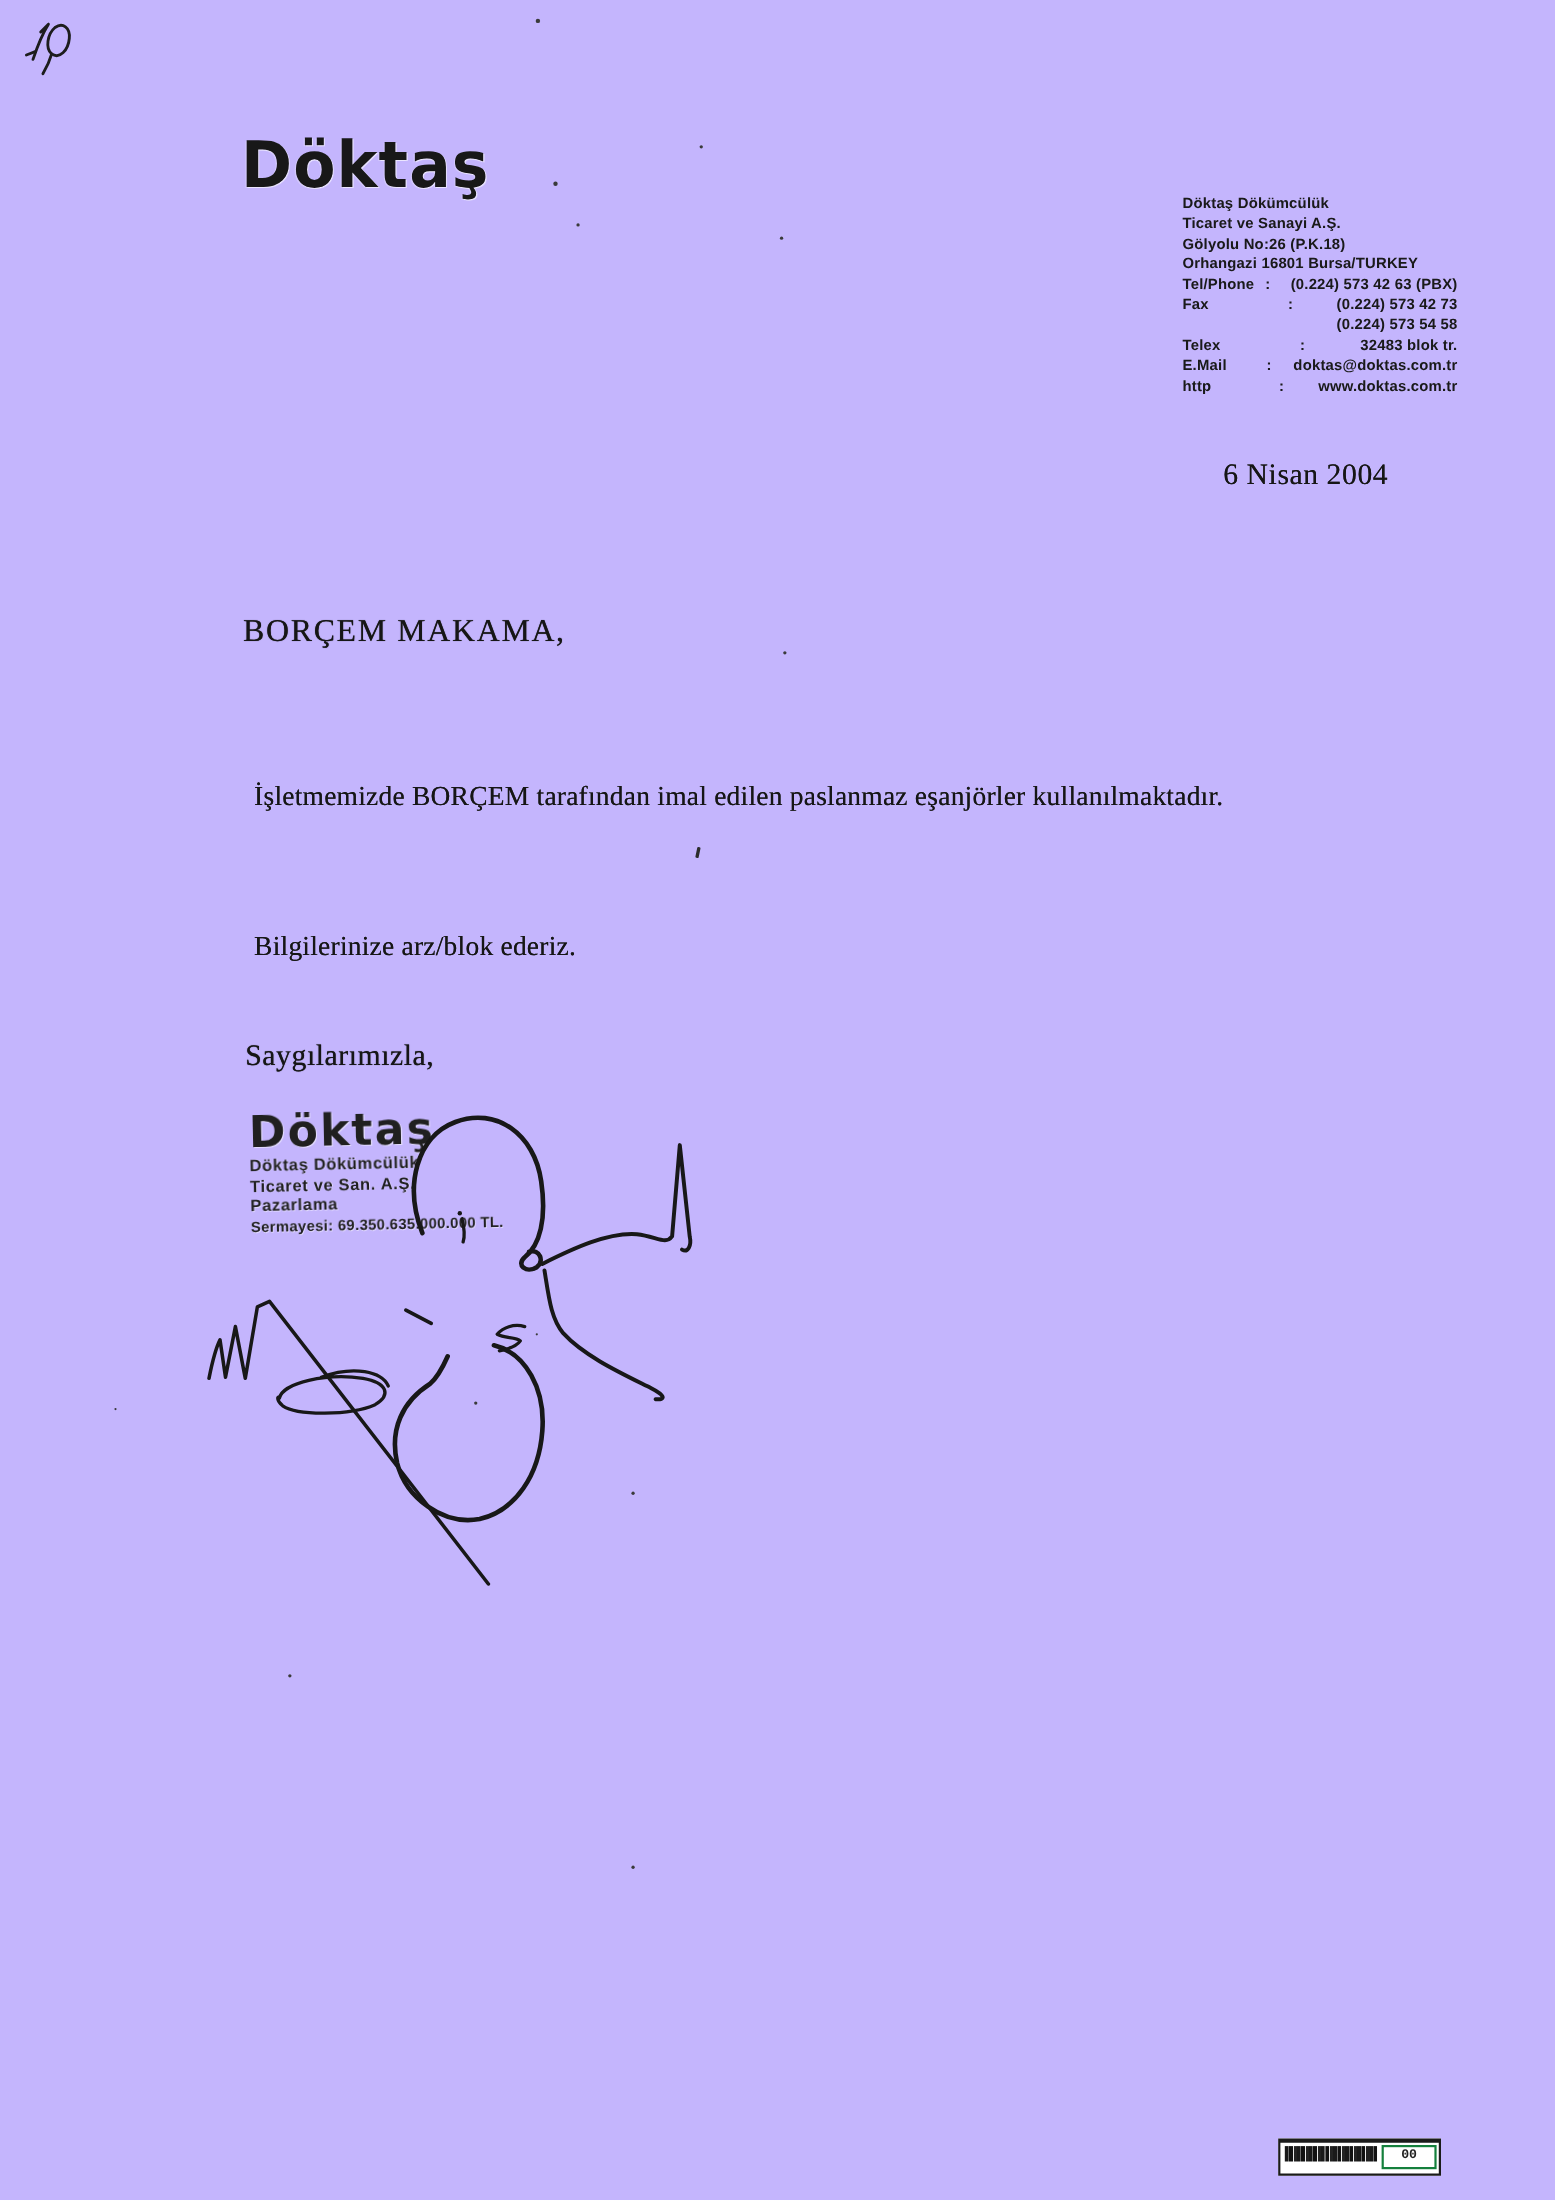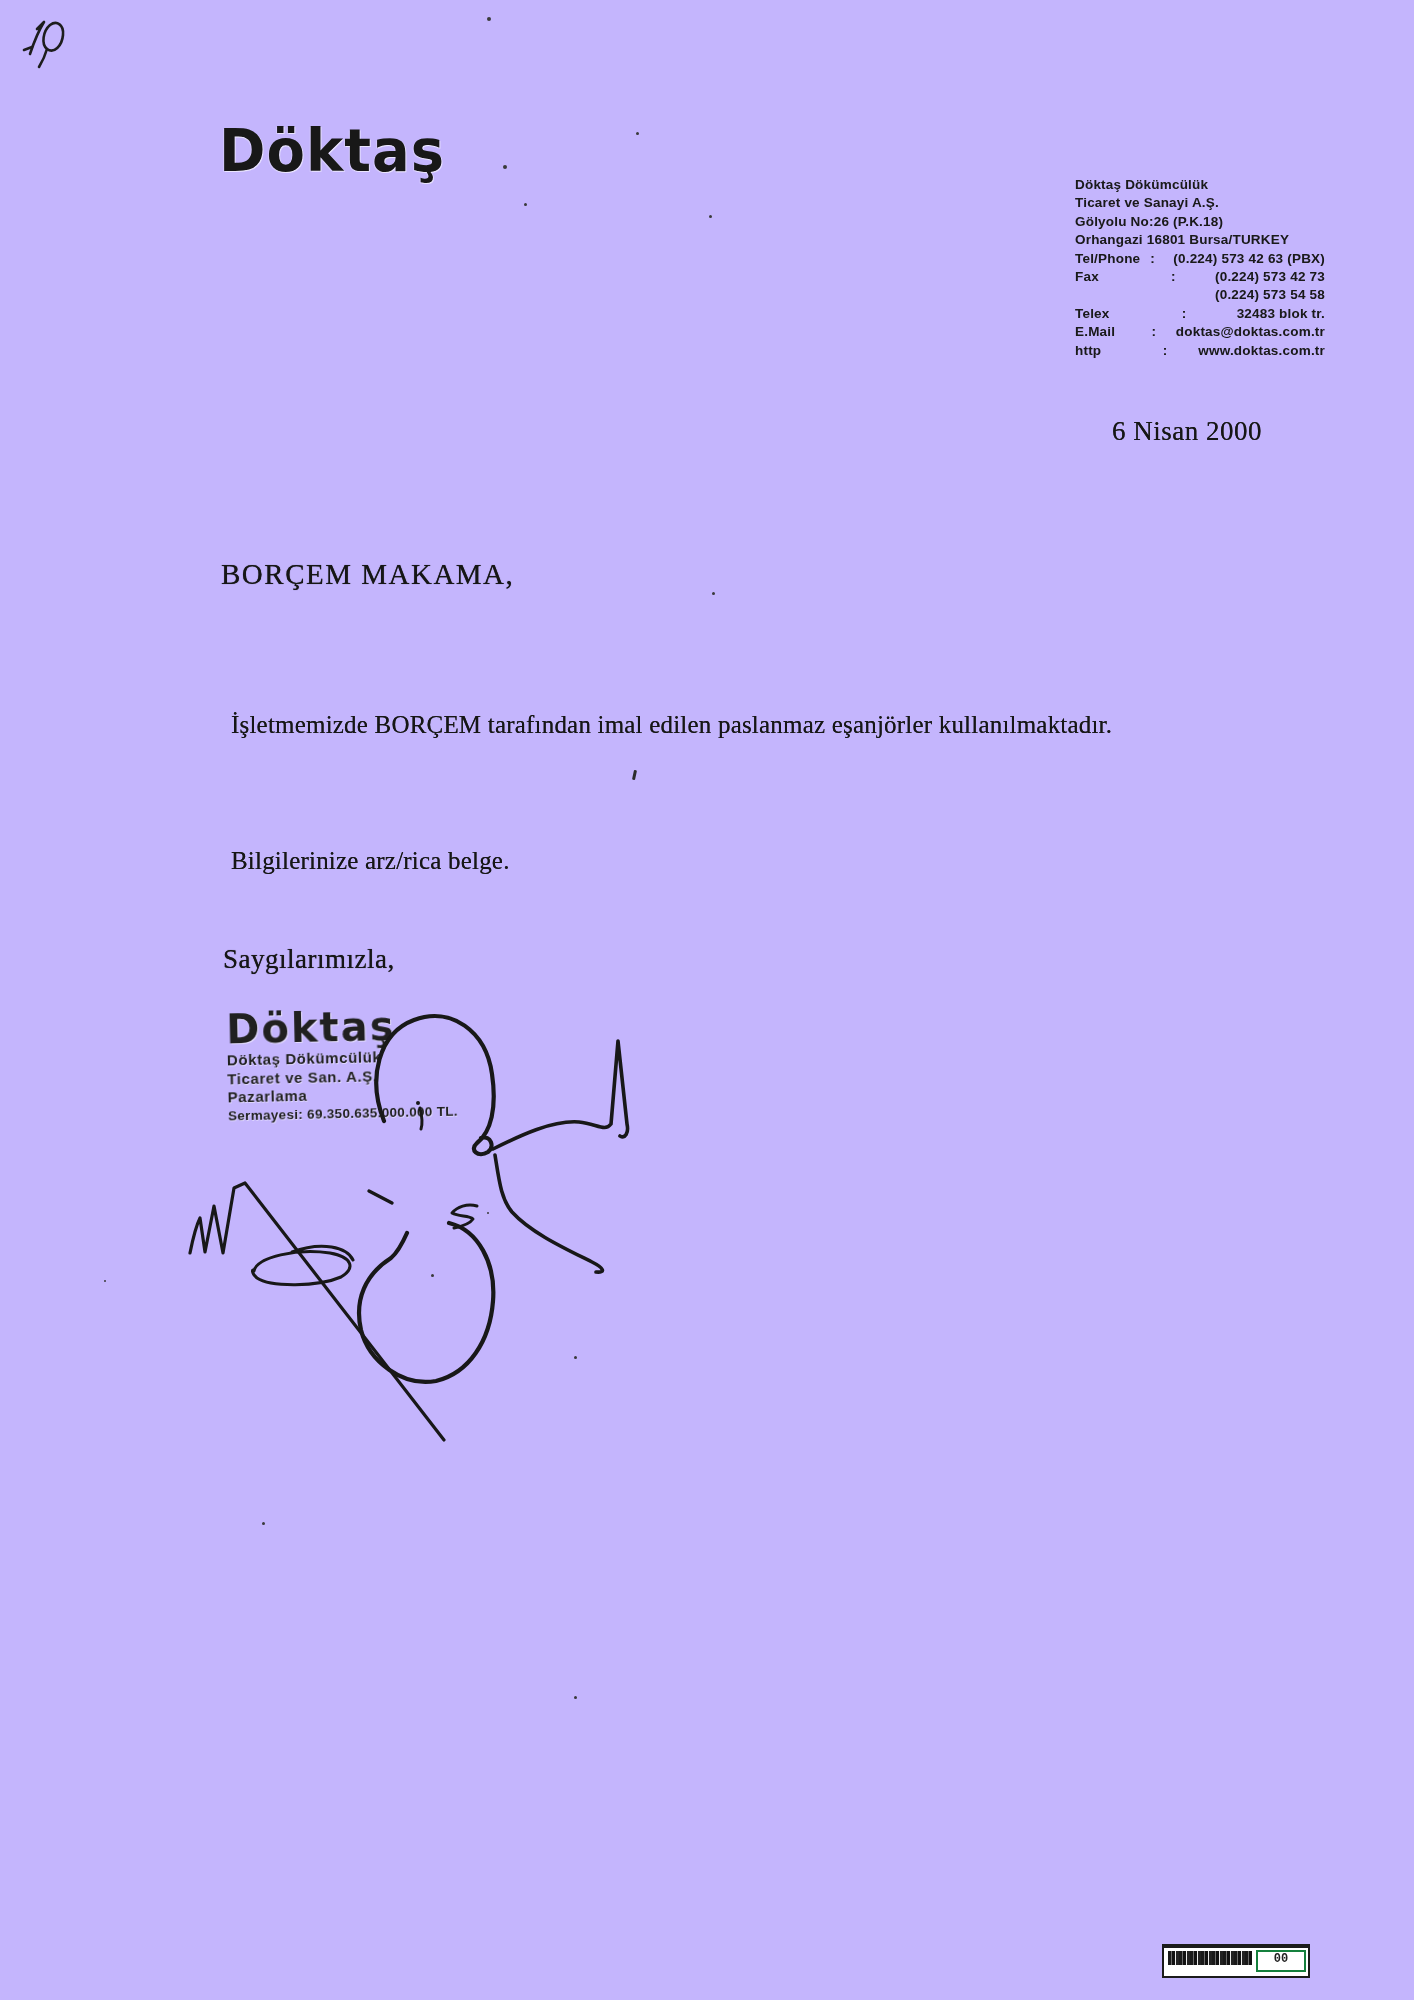--- a/index.html
+++ b/index.html
@@ -137,26 +137,26 @@
         <span class="addr-sep">:</span>
         <span>doktas@doktas.com.tr</span>
     </div>
     <div class="addr-row">
       <span class="addr-label">http</span>
         <span class="addr-sep">:</span>
         <span>www.doktas.com.tr</span>
     </div>
   </div>
 
-  <div class="date">6 Nisan 2000</div>
+  <div class="date">6 Nisan 2004</div>
 
   <div class="salutation">BORÇEM MAKAMA,</div>
 
   <p class="par par1">İşletmemizde BORÇEM tarafından imal edilen paslanmaz eşanjörler kullanılmaktadır.</p>
-  <p class="par par3">Bilgilerinize arz/rica belge.</p>
+  <p class="par par3">Bilgilerinize arz/blok ederiz.</p>
 
   <div class="closing">Saygılarımızla,</div>
 
   <div class="stamp">
     <div class="stamp-logo">Döktaş</div>
     <div class="stamp-line">Döktaş Dökümcülük</div>
     <div class="stamp-line">Ticaret ve San. A.Ş.</div>
     <div class="stamp-line">Pazarlama</div>
     <div class="stamp-line small">Sermayesi: 69.350.635.000.000 TL.</div>
   </div>

